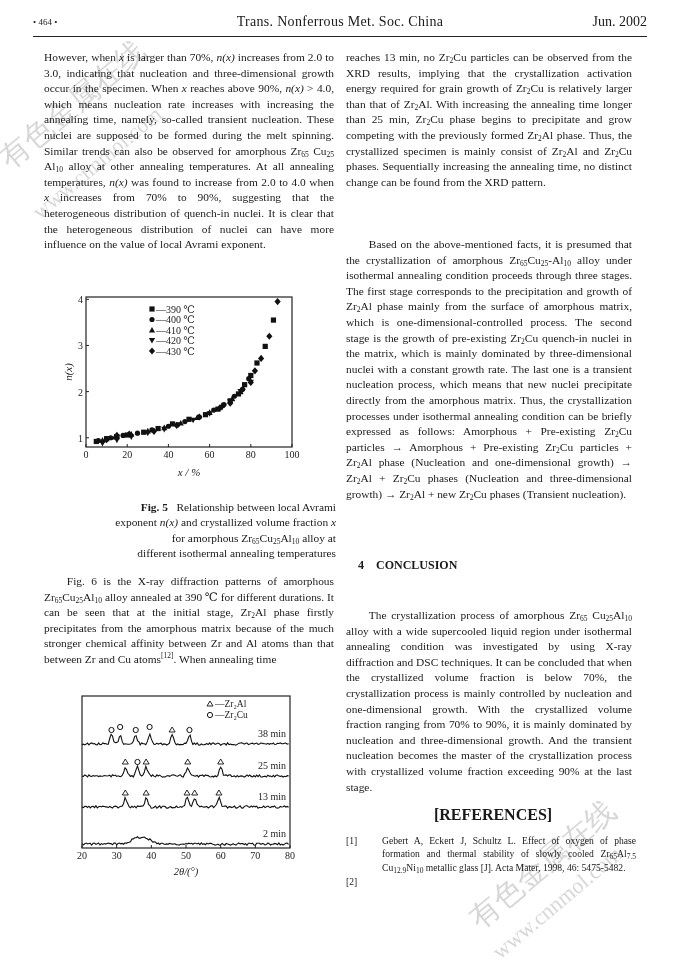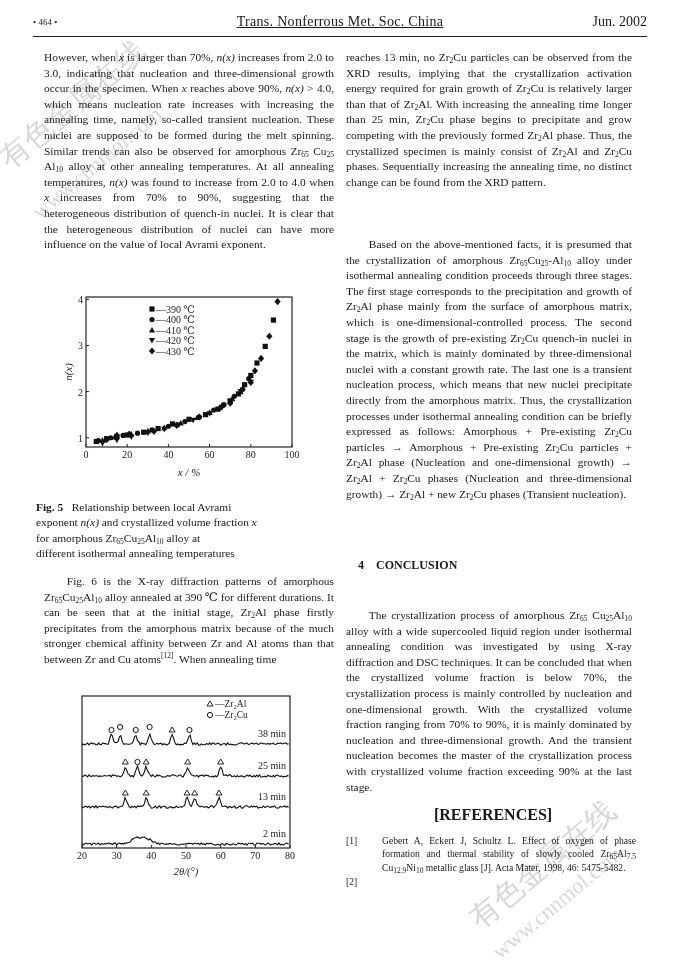--- a/index.html
+++ b/index.html
@@ -1,32 +1,32 @@
 <!DOCTYPE html>
 <html><head>
 <meta charset="utf-8">
 <style>
   html, body { margin:0; padding:0; background:#ffffff; }
   body { width:680px; height:961px; position:relative; overflow:hidden;
          font-family:"Liberation Serif","DejaVu Serif",serif; color:#1a1a1a; }
   .header { position:absolute; left:33px; right:33px; top:14px; height:22px;
             border-bottom:1.5px solid #222; font-size:13px; }
   .header .pg { position:absolute; left:0; top:3px; font-size:9px; }
-  .header .jn { position:absolute; left:0; right:0; text-align:center; top:0; font-size:14px; letter-spacing:0.3px;text-decoration:underline; }
+  .header .jn { position:absolute; left:0; right:0; text-align:center; top:0; font-size:14px; letter-spacing:0.3px; }
   .header .dt { position:absolute; right:0; top:0; font-size:14px; }
   .col { position:absolute; font-size:11.4px; line-height:15.6px; text-align:justify; }
   .col p { margin:0; }
   .indent { text-indent:2em; }
   .left { left:44px; width:290px; }
   .right { left:346px; width:286px; }
   sub { font-size:7.5px; vertical-align:-2px; line-height:0; }
   sup { font-size:7.5px; line-height:0; }
   i { font-style:italic; }
   .fig { position:absolute; }
-  .caption { position:absolute; text-align:left; font-size:11.4px; line-height:15.4px; }
+  .caption { position:absolute; text-align:right; font-size:11.4px; line-height:15.4px; }
   .caption b { font-weight:bold; }
   .sect { position:absolute; font-weight:bold; font-size:12px; }
   .refhead { position:absolute; left:350px; width:286px; text-align:center; font-weight:bold; font-size:16px; }
   .refs { position:absolute; left:346px; width:290px; font-size:9.6px; line-height:13.4px; }
   .ref { position:relative; padding-left:36px; margin-bottom:1px; }
   .ref .num { position:absolute; left:0; top:0; }
   .ref .txt { display:block; text-align:justify; }
   svg text { font-family:"Liberation Serif","DejaVu Serif",serif; }
   .wm { position:absolute; color:rgba(120,120,120,0.35); font-family:"DejaVu Sans",sans-serif; pointer-events:none; }
 </style>

